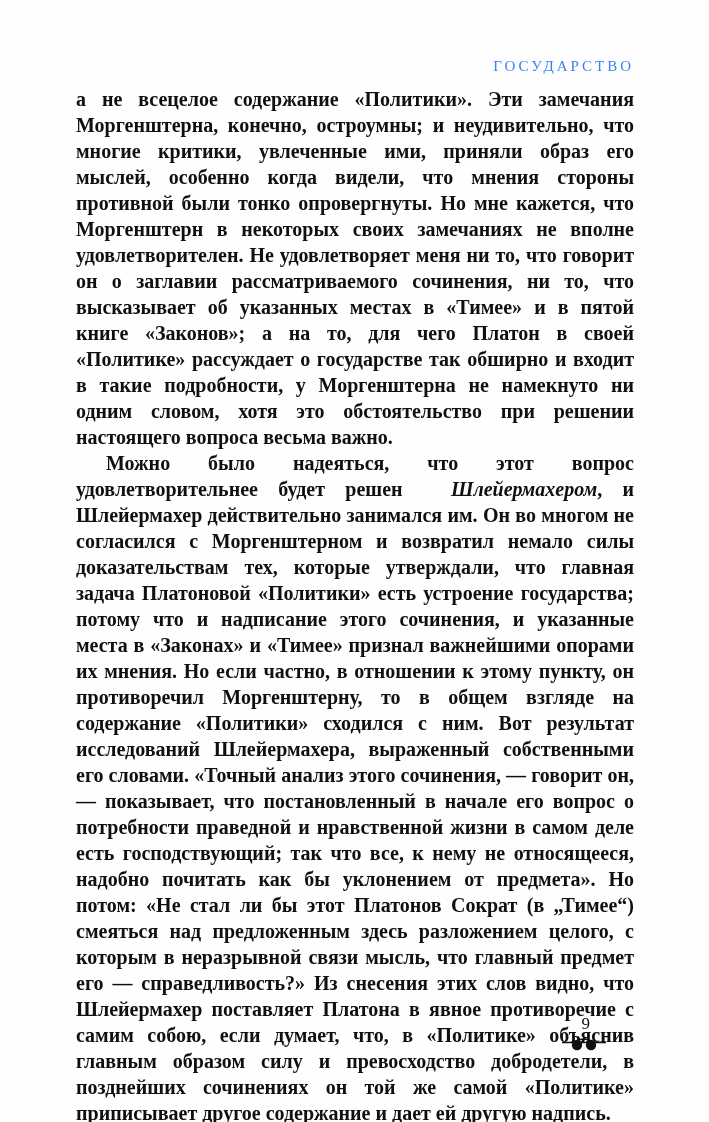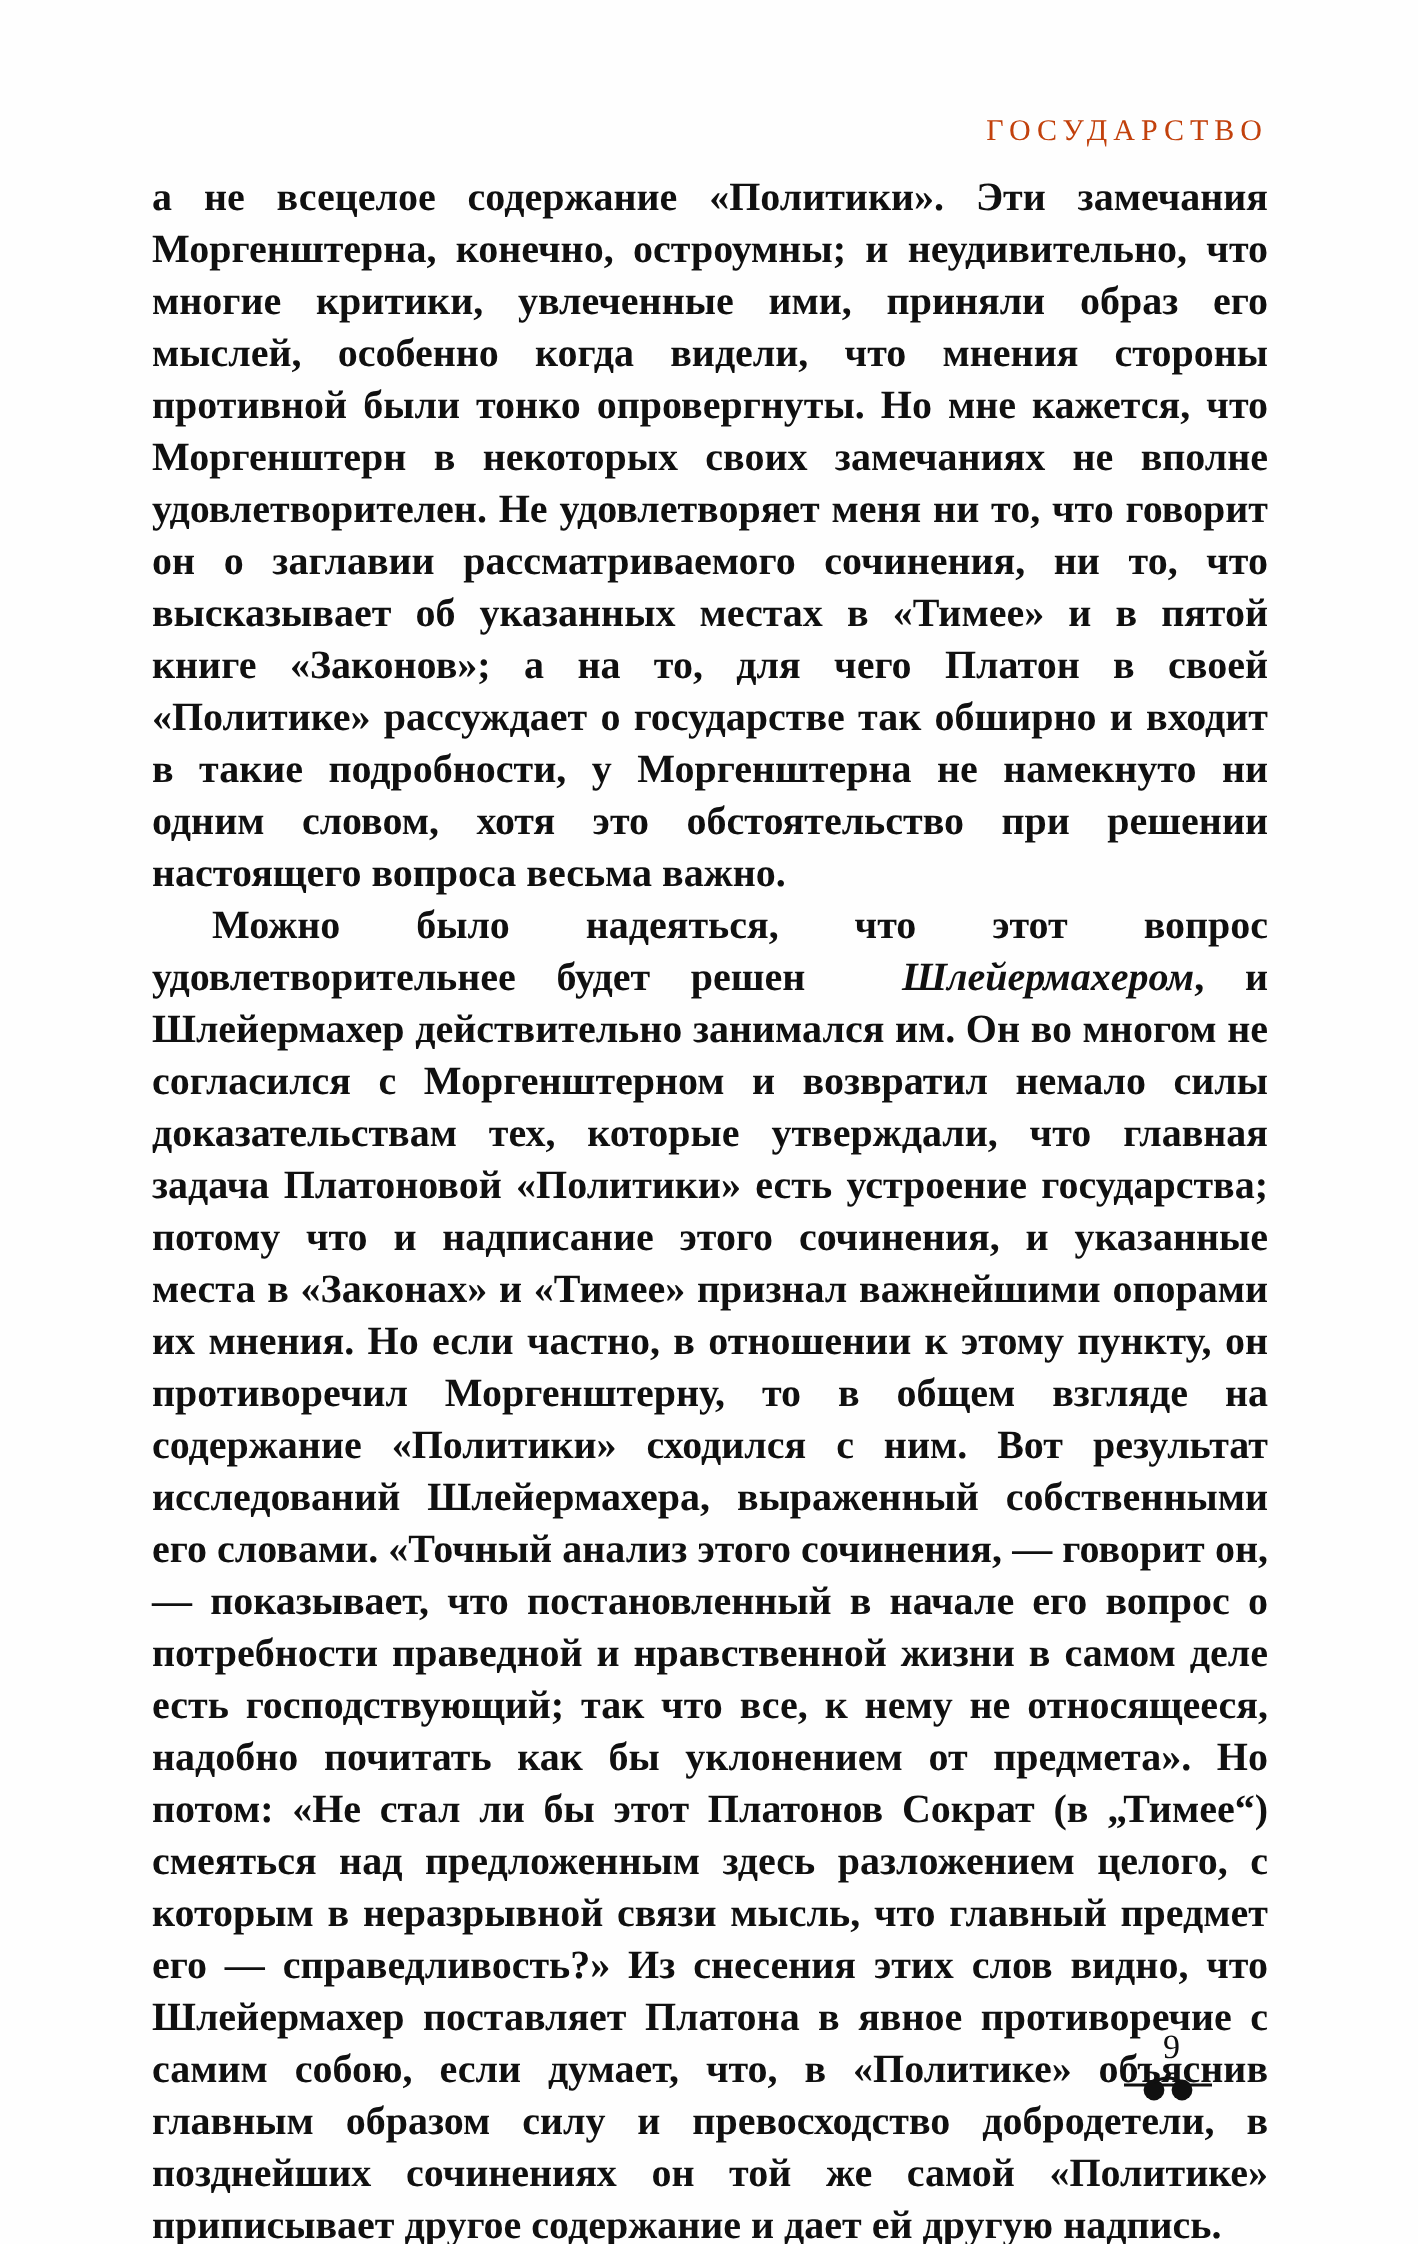--- a/index.html
+++ b/index.html
@@ -21,21 +21,21 @@
     background: #fefefe;
   }
   .running-head {
     position: absolute;
     top: 58px;
     left: 76px;
     width: 558px;
     text-align: right;
     font-size: 15px;
     letter-spacing: 3px;
-    color: #c2410c;
+    color: #3b82f6;
   }
   .text-block {
     position: absolute;
     top: 86px;
     left: 76px;
     width: 558px;
     font-size: 20px;
     line-height: 26px;
     text-align: justify;
     hyphens: auto;

